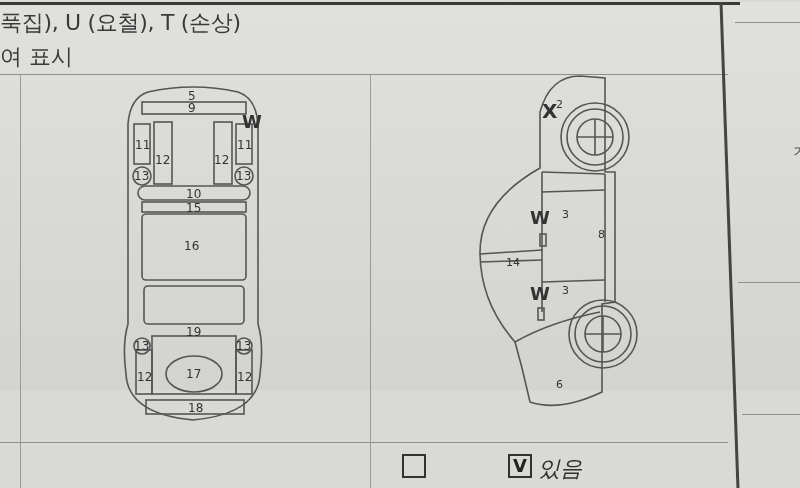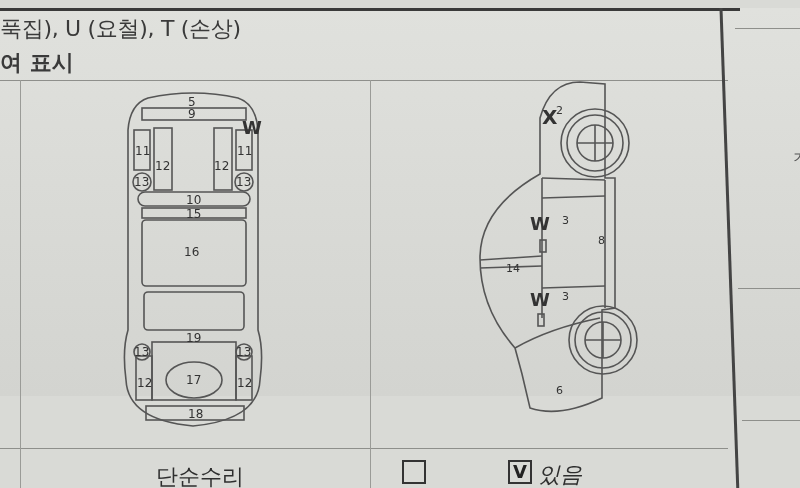--- a/index.html
+++ b/index.html
@@ -1,20 +1,20 @@
 <!DOCTYPE html>
 <html><head>
 <meta charset="utf-8">
 <style>
   html,body{margin:0;padding:0;}
   body{width:800px;height:488px;background:#d9dad6;overflow:hidden;position:relative;font-family:"DejaVu Sans",sans-serif;color:#333;}
-  .paper{position:absolute;left:0;top:8px;width:800px;height:388px;background:linear-gradient(180deg,#e0e1dd 0%,#d8d9d5 60%,#d3d4d0 100%);}
+  .paper{position:absolute;left:0;top:2px;width:800px;height:388px;background:linear-gradient(180deg,#e0e1dd 0%,#d8d9d5 60%,#d3d4d0 100%);}
   .topbar{position:absolute;left:0;top:0;width:740px;height:3px;background:#3a3a3a;}
   .legend1{position:absolute;left:0;top:6px;font-size:22px;letter-spacing:-0.3px;color:#3a3a3a;}
-  .legend2{position:absolute;left:0;top:40px;font-size:22px;color:#3a3a3a;font-weight:bold;}
+  .legend2{position:absolute;left:0;top:40px;font-size:22px;color:#3a3a3a;}
   .hline{position:absolute;height:1px;background:#8e8f8b;}
   .vline{position:absolute;width:1px;background:#9a9b97;}
   .thick{position:absolute;left:728px;top:0;width:3px;height:488px;background:#444;transform:skewX(2deg);}
   .cap{position:absolute;font-size:22px;color:#2e2e2e;}
   .cb{position:absolute;width:24px;height:24px;border:2px solid #333;box-sizing:border-box;font-size:18px;font-weight:bold;text-align:center;line-height:20px;color:#222;}
   .rightglyph{position:absolute;left:792px;top:140px;font-size:16px;color:#555;}
   svg text{font-family:"DejaVu Sans",sans-serif;fill:#333;}
 </style>
 </head>
 <body>
@@ -103,18 +103,17 @@
       <text x="60" y="152" font-size="18" font-weight="bold" fill="#222">W</text>
       <text x="92" y="146" font-size="11">3</text>
       <text x="60" y="228" font-size="18" font-weight="bold" fill="#222">W</text>
       <text x="92" y="222" font-size="11">3</text>
       <text x="128" y="166" font-size="11">8</text>
       <text x="36" y="194" font-size="11">14</text>
       <text x="86" y="316" font-size="11">6</text>
     </g>
   </svg>
 
-  <div class="cap" style="left:156px;top:454px;">단순수리</div>
   <div class="cb" style="left:402px;top:452px;"></div>
   <div class="cap" style="left:430px;top:452px;margin-top:38px;">없음</div>
   <div class="cb" style="left:508px;top:452px;">V</div>
   <div class="cap" style="left:538px;top:452px;font-style:italic;">있음</div>
 </div>
 
 </body></html>

